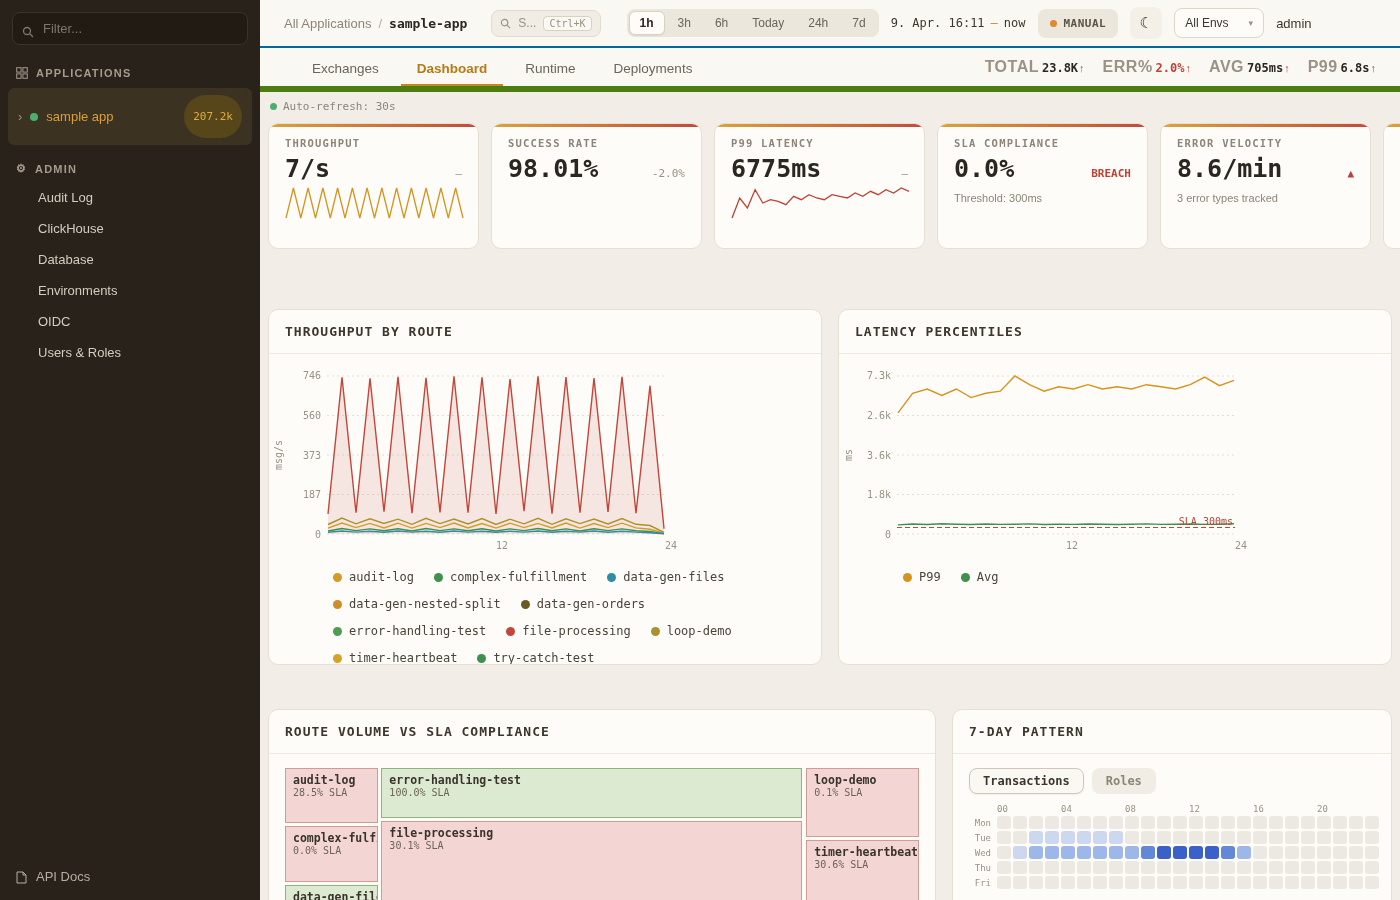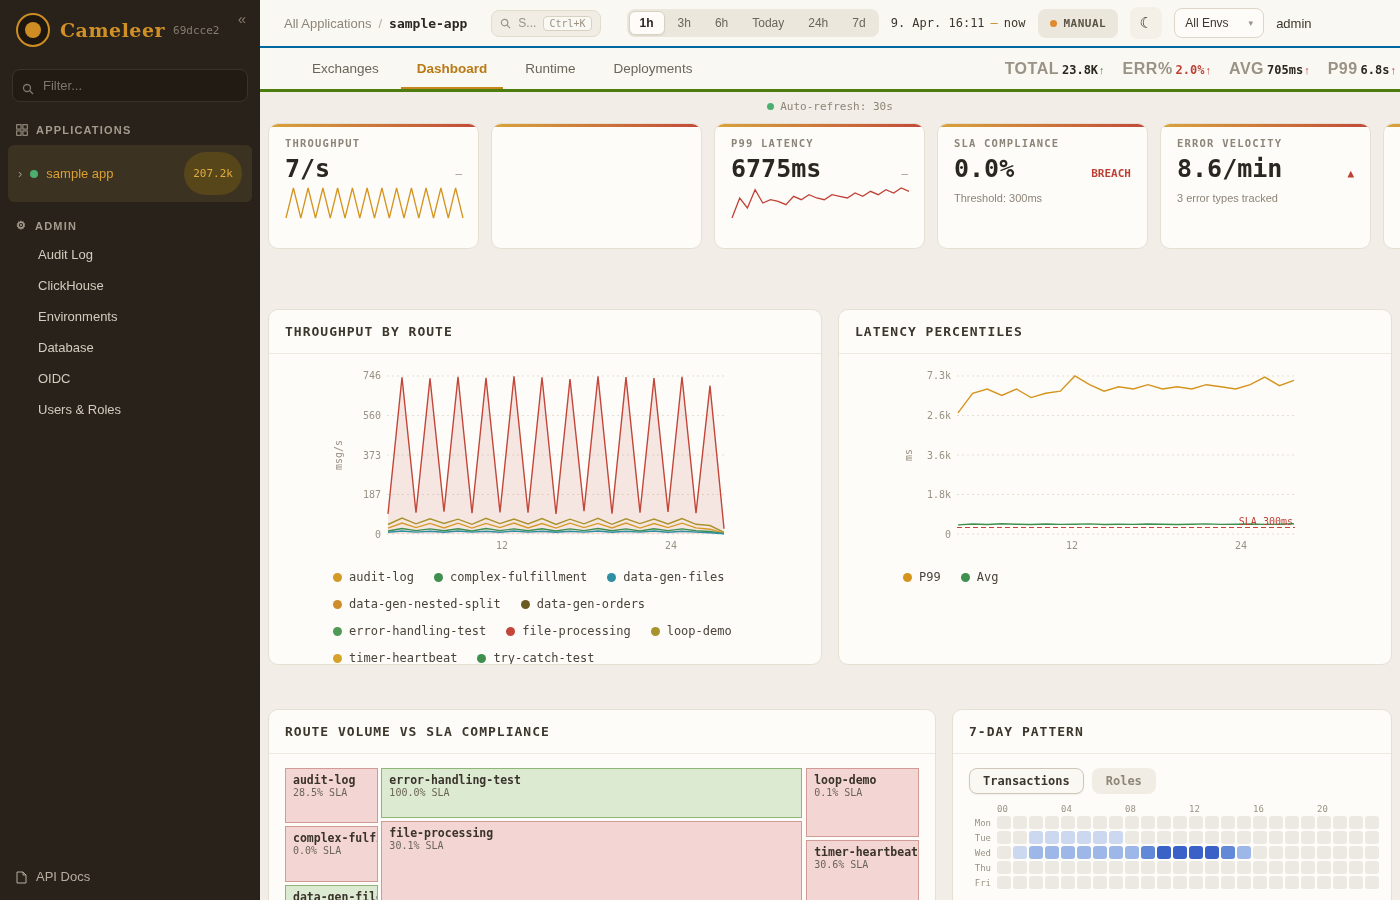--- a/index.html
+++ b/index.html
@@ -43,56 +43,56 @@
   .range-btn.active { background:#fdfcf9; border:1px solid #d8d2c2; padding:4px 10px; font-weight:bold; color:#2a2620; box-shadow:0 1px 2px rgba(0,0,0,.07); }
   .daterange { font:12px "DejaVu Sans Mono", monospace; color:#3c362c; white-space:nowrap; cursor:pointer; }
   .dr-sep { color:#c8861e; margin:0 6px; }
   .manual-btn { display:flex; align-items:center; gap:7px; background:#ece7dc; border:none; border-radius:8px; padding:8px 12px; font:bold 11px "DejaVu Sans Mono", monospace; letter-spacing:.5px; color:#5a5346; cursor:pointer; }
   .dot-orange { width:7px; height:7px; border-radius:50%; background:#e08a2e; }
   .moon-btn { width:32px; height:32px; border:none; border-radius:8px; background:#f4f0e8; font-size:15px; color:#3c362c; cursor:pointer; }
   .env-select { display:flex; align-items:center; gap:20px; border:1px solid #ddd6c6; background:#fdfcf9; border-radius:8px; padding:7px 10px; font-size:12px; color:#3c362c; cursor:pointer; }
   .sel-arrow { color:#9a9284; font-size:9px; }
   .username { font-size:13px; color:#3c362c; cursor:pointer; white-space:nowrap; }
 
-  .tabbar { height:44px; flex:none; background:#faf8f3; border-bottom:3px solid #4d7c0f; display:flex; align-items:stretch; padding:0 4px 0 36px; }
+  .tabbar { height:44px; flex:none; background:#faf8f3; border-bottom:6px solid #4d7c0f; display:flex; align-items:stretch; padding:0 24px 0 36px; }
   .tabs { display:flex; gap:6px; }
   .tab { padding:13px 16px 0; font-size:13.5px; color:#6b655a; border-bottom:2px solid transparent; cursor:pointer; }
   .tab.active { color:#b97a14; font-weight:bold; border-bottom-color:#c8861e; }
   .topstats { margin-left:auto; display:flex; align-items:center; gap:18px; }
   .stat { white-space:nowrap; }
   .stat-label { font-size:16px; letter-spacing:.5px; color:#9a9284; font-weight:bold; }
   .stat-value { font:bold 12px "DejaVu Sans Mono", monospace; color:#2a2620; margin-left:3px; }
   .stat-value.bad { color:#bf4136; }
   .stat-arrow { font-size:11px; margin-left:1px; }
   .stat-arrow.good { color:#3f8f4f; }
   .stat-arrow.bad { color:#bf4136; }
 
   .content { flex:1; padding:4px 8px 0; overflow:hidden; }
-  .autorefresh-row { text-align:center; font:11px "DejaVu Sans Mono", monospace; color:#8d8578; padding:4px 2px 10px; white-space:nowrap; }
+  .autorefresh-row { text-align:left; font:11px "DejaVu Sans Mono", monospace; color:#8d8578; padding:4px 2px 10px; white-space:nowrap; }
   .dot-green2 { display:inline-block; width:7px; height:7px; border-radius:50%; background:#4caf70; margin-right:6px; }
 
   
   .kpi-row { display:flex; gap:12px; margin-bottom:60px; }
   .kpi-card { flex:0 0 211px; background:#fdfcf9; border:1px solid #e6e0d3; border-radius:10px; overflow:hidden; height:126px; }
   .kpi-top { height:3px; background:linear-gradient(90deg,#d8a43c,#c24a3a); }
   .kpi-body { padding:10px 16px 0; }
   .kpi-title { font:bold 10.5px "DejaVu Sans Mono", monospace; letter-spacing:1.2px; color:#8d8578; }
   .kpi-valrow { display:flex; align-items:baseline; justify-content:space-between; margin-top:5px; }
   .kpi-value { font:bold 25px "DejaVu Sans Mono", monospace; color:#2a2620; }
   .kpi-delta { font:11px "DejaVu Sans Mono", monospace; color:#9a9284; }
   .kpi-delta.bad { color:#bf4136; font-weight:bold; }
   .kpi-sub { font-size:11px; color:#8d8578; margin-top:9px; }
   .kpi-spark { width:179px; height:36px; margin-top:2px; }
 
   
   .charts-row { display:flex; gap:16px; margin-bottom:44px; }
   .panel { background:#fdfcf9; border:1px solid #e6e0d3; border-radius:10px; overflow:hidden; }
   .charts-row .panel { flex:1; height:356px; }
   .panel-head { padding:14px 16px; border-bottom:1px solid #eee9df; font:bold 13px "DejaVu Sans Mono", monospace; letter-spacing:1px; color:#3c362c; }
-  .chart-wrap { display:flex; padding:16px 8px 0 24px; height:186px;margin-left:40px; }
+  .chart-wrap { display:flex; padding:16px 8px 0 4px; height:186px; }
   .ylab { writing-mode:vertical-rl; transform:rotate(180deg); font:10px "DejaVu Sans Mono", monospace; color:#9a9284; flex:none; width:14px; text-align:center; }
   .yticks { width:40px; flex:none; display:flex; flex-direction:column; justify-content:space-between; align-items:flex-end; padding:0 6px 0 0; font:10px "DejaVu Sans Mono", monospace; color:#9a9284; }
   .plot { width:338px; height:168px; position:relative; flex:none;text-align:center; }
   .sla-label { position:absolute; right:2px; bottom:11px; font:10px "DejaVu Sans Mono", monospace; color:#bf4136; }
   .xticks { margin-left:64px; width:338px; position:relative; height:16px; font:10px "DejaVu Sans Mono", monospace; color:#9a9284; }
   .xticks span { position:absolute; transform:translateX(-50%); }
   .legend { display:flex; flex-wrap:wrap; gap:13px 20px; padding:14px 16px 14px 64px; font:12px "DejaVu Sans Mono", monospace; color:#4a443a; }
   .legend-item { display:flex; align-items:center; cursor:pointer; }
   .ldot { width:9px; height:9px; border-radius:50%; display:inline-block; margin-right:7px; flex:none; }
 
@@ -115,26 +115,20 @@
   .hm-cell { width:14px; height:13px; border-radius:3px; flex:none; }
   .hm-hour { width:14px; flex:none; font:9px "DejaVu Sans Mono", monospace; color:#9a9284; white-space:nowrap; overflow:visible; }
   .icon-svg { display:inline-block; vertical-align:middle; }
 </style>
 </head>
 <body>
 
 <div class="app">
 
   <aside class="sidebar">
-    <div class="brand-row">
-      <div class="logo"></div>
-      <span class="brand-name">Cameleer</span>
-      <span class="brand-suffix">69dcce2</span>
-      <span class="collapse">«</span>
-    </div>
     <div class="filter-wrap">
       <span class="filter-icon">
         <svg class="icon-svg" width="12" height="12" viewBox="0 0 12 12">
             <circle cx="5" cy="5" r="3.5" fill="none" stroke="currentColor" stroke-width="1.3"></circle>
             <line x1="7.8" y1="7.8" x2="11" y2="11" stroke="currentColor" stroke-width="1.3"></line>
           </svg>
       </span>
       <input class="filter-input" placeholder="Filter..." style="">
     </div>
     <div class="section-head">
@@ -154,22 +148,22 @@
       <span class="app-name">sample app</span>
       <span class="app-badge">207.2k</span>
     </div>
     <div class="section-head">
       <span>⚙</span>
       <span>ADMIN</span>
     </div>
     <nav>
         <div class="nav-item">Audit Log</div>
         <div class="nav-item">ClickHouse</div>
+        <div class="nav-item">Database</div>
         <div class="nav-item">Environments</div>
-        <div class="nav-item">Database</div>
         <div class="nav-item">OIDC</div>
         <div class="nav-item">Users &amp; Roles</div>
       </nav>
     <div class="sb-spacer"></div>
     <div class="api-docs">
       <span>
         <svg class="icon-svg" width="11" height="13" viewBox="0 0 11 13">
             <path d="M1 1 h6 l3 3 v8 h-9 z" fill="none" stroke="currentColor"></path>
             <path d="M7 1 v3 h3" fill="none" stroke="currentColor"></path>
           </svg>
@@ -249,20 +243,27 @@
               <span class="kpi-value">7/s</span>
               <span class="kpi-delta">–</span>
             </div>
             <div class="kpi-spark"><svg width="179" height="36">
                   <polyline points="1.0,33.0 8.4,3.0 15.8,33.0 23.1,3.0 30.5,33.0 37.9,3.0 45.3,33.0 52.6,3.0 60.0,33.0 67.4,3.0 74.8,33.0 82.1,3.0 89.5,33.0 96.9,3.0 104.3,33.0 111.6,3.0 119.0,33.0 126.4,3.0 133.8,33.0 141.1,3.0 148.5,33.0 155.9,3.0 163.3,33.0 170.6,3.0 178.0,33.0" fill="none" stroke="#d4941e" stroke-width="1.3"></polyline>
                 </svg></div>
           </div>
         </div>
         <div class="kpi-card">
           <div class="kpi-top"></div>
+          <div class="kpi-body">
+            <div class="kpi-title">SUCCESS RATE</div>
+            <div class="kpi-valrow">
+              <span class="kpi-value">98.01%</span>
+              <span class="kpi-delta">-2.0%</span>
+            </div>
+          </div>
         </div>
         <div class="kpi-card">
           <div class="kpi-top"></div>
           <div class="kpi-body">
             <div class="kpi-title">P99 LATENCY</div>
             <div class="kpi-valrow">
               <span class="kpi-value">6775ms</span>
               <span class="kpi-delta">–</span>
             </div>
             <div class="kpi-spark"><svg width="179" height="36">

